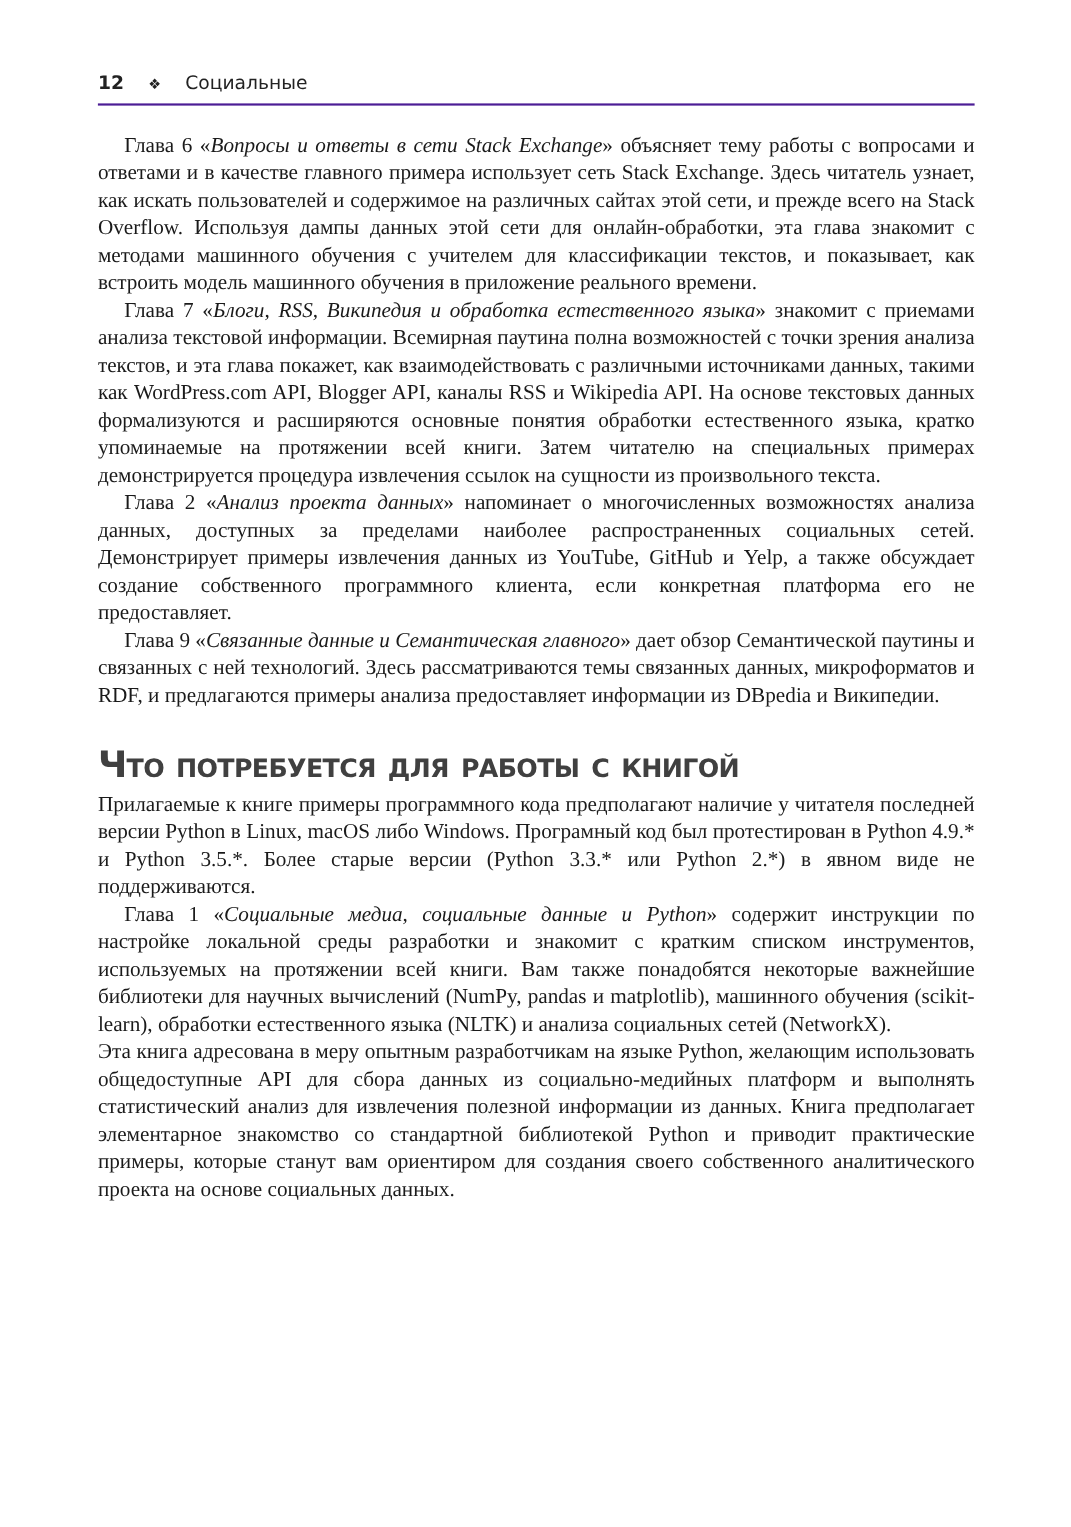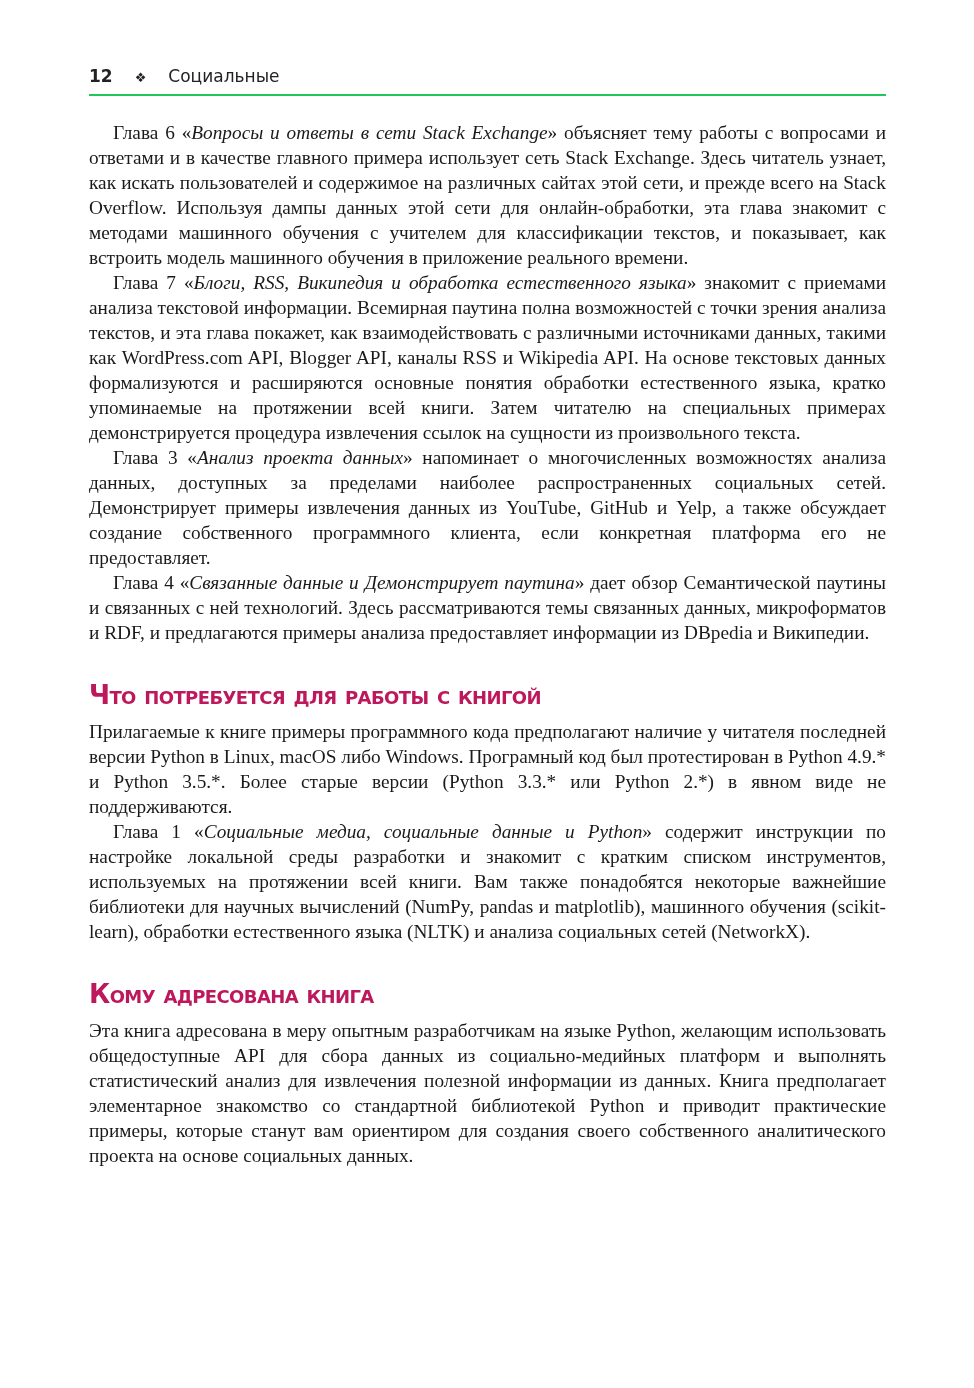--- a/index.html
+++ b/index.html
@@ -1,42 +1,41 @@
 <!DOCTYPE html>
 <html><head>
 <meta charset="utf-8">
 <style>
   html, body { margin: 0; padding: 0; background: #ffffff; }
   body { width: 974px; height: 1388px; position: relative; overflow: hidden; color: #1a1a1a; }
   .page { position: absolute; left: 89px; top: 66px; width: 797px; }
-  .running-head { display: flex; align-items: baseline; height: 28px; border-bottom: 2px solid #22c55e; font-family: "DejaVu Sans", sans-serif; font-size: 17px; color: #222; }
+  .running-head { display: flex; align-items: baseline; height: 28px; border-bottom: 2px solid #4c1d95; font-family: "DejaVu Sans", sans-serif; font-size: 17px; color: #222; }
   .running-head .pnum { font-weight: bold; margin-right: 22px; }
   .running-head .orn { font-size: 13px; margin-right: 22px; }
   .body { margin-top: 24px; font-family: "Liberation Serif", serif; font-size: 19.3px; line-height: 25px; text-align: justify; }
   .body p { margin: 0; }
   .body p.indent { text-indent: 24px; }
   .body em { font-style: italic; margin-top: 34px; }
-  h2 { font-family: "DejaVu Sans", sans-serif; font-weight: bold; font-variant: small-caps; font-size: 26px; letter-spacing: -0.6px; margin: 34px 0 8px 0; line-height: 32px; color: #be185d; }
+  h2 { font-family: "DejaVu Sans", sans-serif; font-weight: bold; font-variant: small-caps; font-size: 33px; letter-spacing: -0.6px; margin: 34px 0 8px 0; line-height: 32px; color: #404040; }
 </style>
 </head>
 <body>
 
 <div class="page">
   <div class="running-head">
     <span class="pnum">12</span>
     <span class="orn">❖</span>
     <span>Социальные</span>
   </div>
 
   <div class="body">
     <p class="indent"><span>Глава 6 «</span><em>Вопросы и ответы в сети Stack Exchange</em><span>» объясняет тему работы с вопросами и ответами и в качестве главного примера использует сеть Stack Exchange. Здесь читатель узнает, как искать пользователей и содержимое на различных сайтах этой сети, и прежде всего на Stack Overflow. Используя дампы данных этой сети для онлайн-обработки, эта глава знакомит с методами машинного обучения с учителем для классификации текстов, и показывает, как встроить модель машинного обучения в приложение реального времени.</span></p>
     <p class="indent"><span>Глава 7 «</span><em>Блоги, RSS, Википедия и обработка естественного языка</em><span>» знакомит с приемами анализа текстовой информации. Всемирная паутина полна возможностей с точки зрения анализа текстов, и эта глава покажет, как взаимодействовать с различными источниками данных, такими как WordPress.com API, Blogger API, каналы RSS и Wikipedia API. На основе текстовых данных формализуются и расширяются основные понятия обработки естественного языка, кратко упоминаемые на протяжении всей книги. Затем читателю на специальных примерах демонстрируется процедура извлечения ссылок на сущности из произвольного текста.</span></p>
-    <p class="indent"><span>Глава 3 «</span><em>Анализ проекта данных</em><span>» напоминает о многочисленных возможностях анализа данных, доступных за пределами наиболее распространенных социальных сетей. Демонстрирует примеры извлечения данных из YouTube, GitHub и Yelp, а также обсуждает создание собственного программного клиента, если конкретная платформа его не предоставляет.</span></p>
-    <p class="indent"><span>Глава 4 «</span><em>Связанные данные и Демонстрирует паутина</em><span>» дает обзор Семантической паутины и связанных с ней технологий. Здесь рассматриваются темы связанных данных, микроформатов и RDF, и предлагаются примеры анализа предоставляет информации из DBpedia и Википедии.</span></p>
+    <p class="indent"><span>Глава 2 «</span><em>Анализ проекта данных</em><span>» напоминает о многочисленных возможностях анализа данных, доступных за пределами наиболее распространенных социальных сетей. Демонстрирует примеры извлечения данных из YouTube, GitHub и Yelp, а также обсуждает создание собственного программного клиента, если конкретная платформа его не предоставляет.</span></p>
+    <p class="indent"><span>Глава 9 «</span><em>Связанные данные и Семантическая главного</em><span>» дает обзор Семантической паутины и связанных с ней технологий. Здесь рассматриваются темы связанных данных, микроформатов и RDF, и предлагаются примеры анализа предоставляет информации из DBpedia и Википедии.</span></p>
 
     <h2>Что потребуется для работы с книгой</h2>
     <p>Прилагаемые к книге примеры программного кода предполагают наличие у читателя последней версии Python в Linux, macOS либо Windows. Програмный код был протестирован в Python 4.9.* и Python 3.5.*. Более старые версии (Python 3.3.* или Python 2.*) в явном виде не поддерживаются.</p>
     <p class="indent"><span>Глава 1 «</span><em>Социальные медиа, социальные данные и Python</em><span>» содержит инструкции по настройке локальной среды разработки и знакомит с кратким списком инструментов, используемых на протяжении всей книги. Вам также понадобятся некоторые важнейшие библиотеки для научных вычислений (NumPy, pandas и matplotlib), машинного обучения (scikit-learn), обработки естественного языка (NLTK) и анализа социальных сетей (NetworkX).</span></p>
 
-    <h2>Кому адресована книга</h2>
     <p>Эта книга адресована в меру опытным разработчикам на языке Python, желающим использовать общедоступные API для сбора данных из социально-медийных платформ и выполнять статистический анализ для извлечения полезной информации из данных. Книга предполагает элементарное знакомство со стандартной библиотекой Python и приводит практические примеры, которые станут вам ориентиром для создания своего собственного аналитического проекта на основе социальных данных.</p>
   </div>
 </div>
 
 </body></html>

